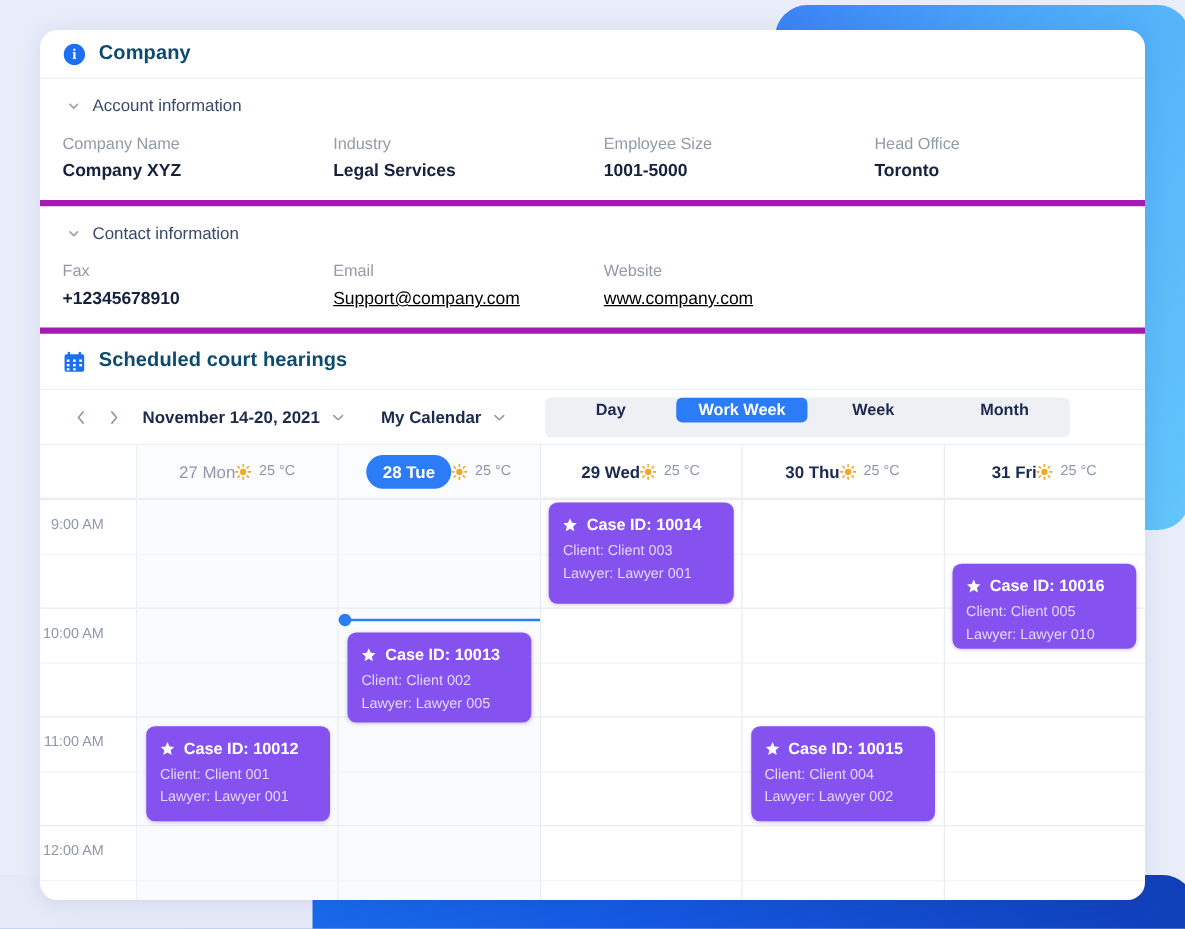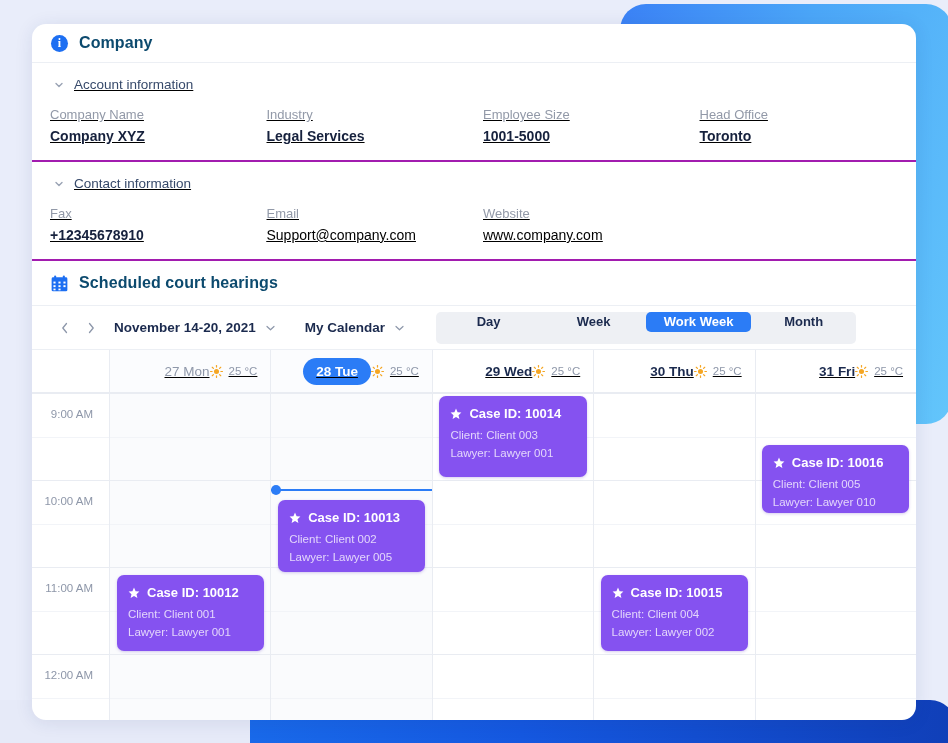--- a/index.html
+++ b/index.html
@@ -99,23 +99,22 @@
     display: flex;
     align-items: center;
     justify-content: center;
     line-height: 1;
     flex: none;
   }
   .icon-cal { width: 17px; height: 17px; flex: none; display:block; }
 
   
   .group {
-    border-bottom: 2px solid #a21caf;
+    border-bottom: 5px solid #a21caf;
     padding: 14px 0 16px 0;
-    text-decoration: underline;
   }
   .group-head {
     display: flex;
     align-items: center;
     gap: 10px;
     padding-left: 22px;
     margin-bottom: 15px;
     cursor: pointer;
   }
   .chev {
@@ -228,23 +227,22 @@
   .gutter-head {
     width: 78px;
     flex: none;
     border-right: 1px solid #e9ecf2;
   }
   .day-head {
     flex: 1 1 0;
     border-right: 1px solid #e9ecf2;
     display: flex;
     align-items: center;
-    justify-content: flex-end;
+    justify-content: center;
     padding: 0 13px 0 12px;
-    text-decoration: underline;
   }
   .day-head:last-child { border-right: none; }
   .day-head.shaded { background: #fbfcfe; }
   .day-name {
     font-size: 13.5px;
     font-weight: bold;
     color: #1b2a4e;
   }
   .day-name.muted { color: #8e97a9; font-weight: normal; }
   .day-name.pill {
@@ -294,21 +292,21 @@
     border-top: 1px solid #e9ecf2;
   }
   .half-line {
     position: absolute;
     left: 0; right: 0;
     height: 0;
     border-top: 1px solid #f2f4f8;
   }
   .time-label {
     position: absolute;
-    right: 16px;
+    right: 26px;
     font-size: 11.5px;
     color: #8e97a9;
     white-space: nowrap;
   }
 
   
   .event {
     position: absolute;
     background: #8552f0;
     border-radius: 7px;
@@ -447,22 +445,22 @@
           <polyline points="1,1.5 4.5,4.8 8,1.5"></polyline>
         </svg>
       <div class="cal-select">
         <span>My Calendar</span>
         <svg class="caret" viewBox="0 0 9 6" fill="none" stroke="currentColor" stroke-width="1.2" stroke-linecap="round" stroke-linejoin="round">
             <polyline points="1,1.5 4.5,4.8 8,1.5"></polyline>
           </svg>
       </div>
       <div class="view-tabs">
         <div class="view-tab">Day</div>
+        <div class="view-tab active">Work Week</div>
         <div class="view-tab">Week</div>
-        <div class="view-tab active">Work Week</div>
         <div class="view-tab">Month</div>
       </div>
     </div>
 
     <div class="cal-body">
 
       <div class="day-head-row">
         <div class="gutter-head"></div>
         <div id="dayheads" style="display:flex;flex:1 1 0;">
             <div class="day-head shaded">

